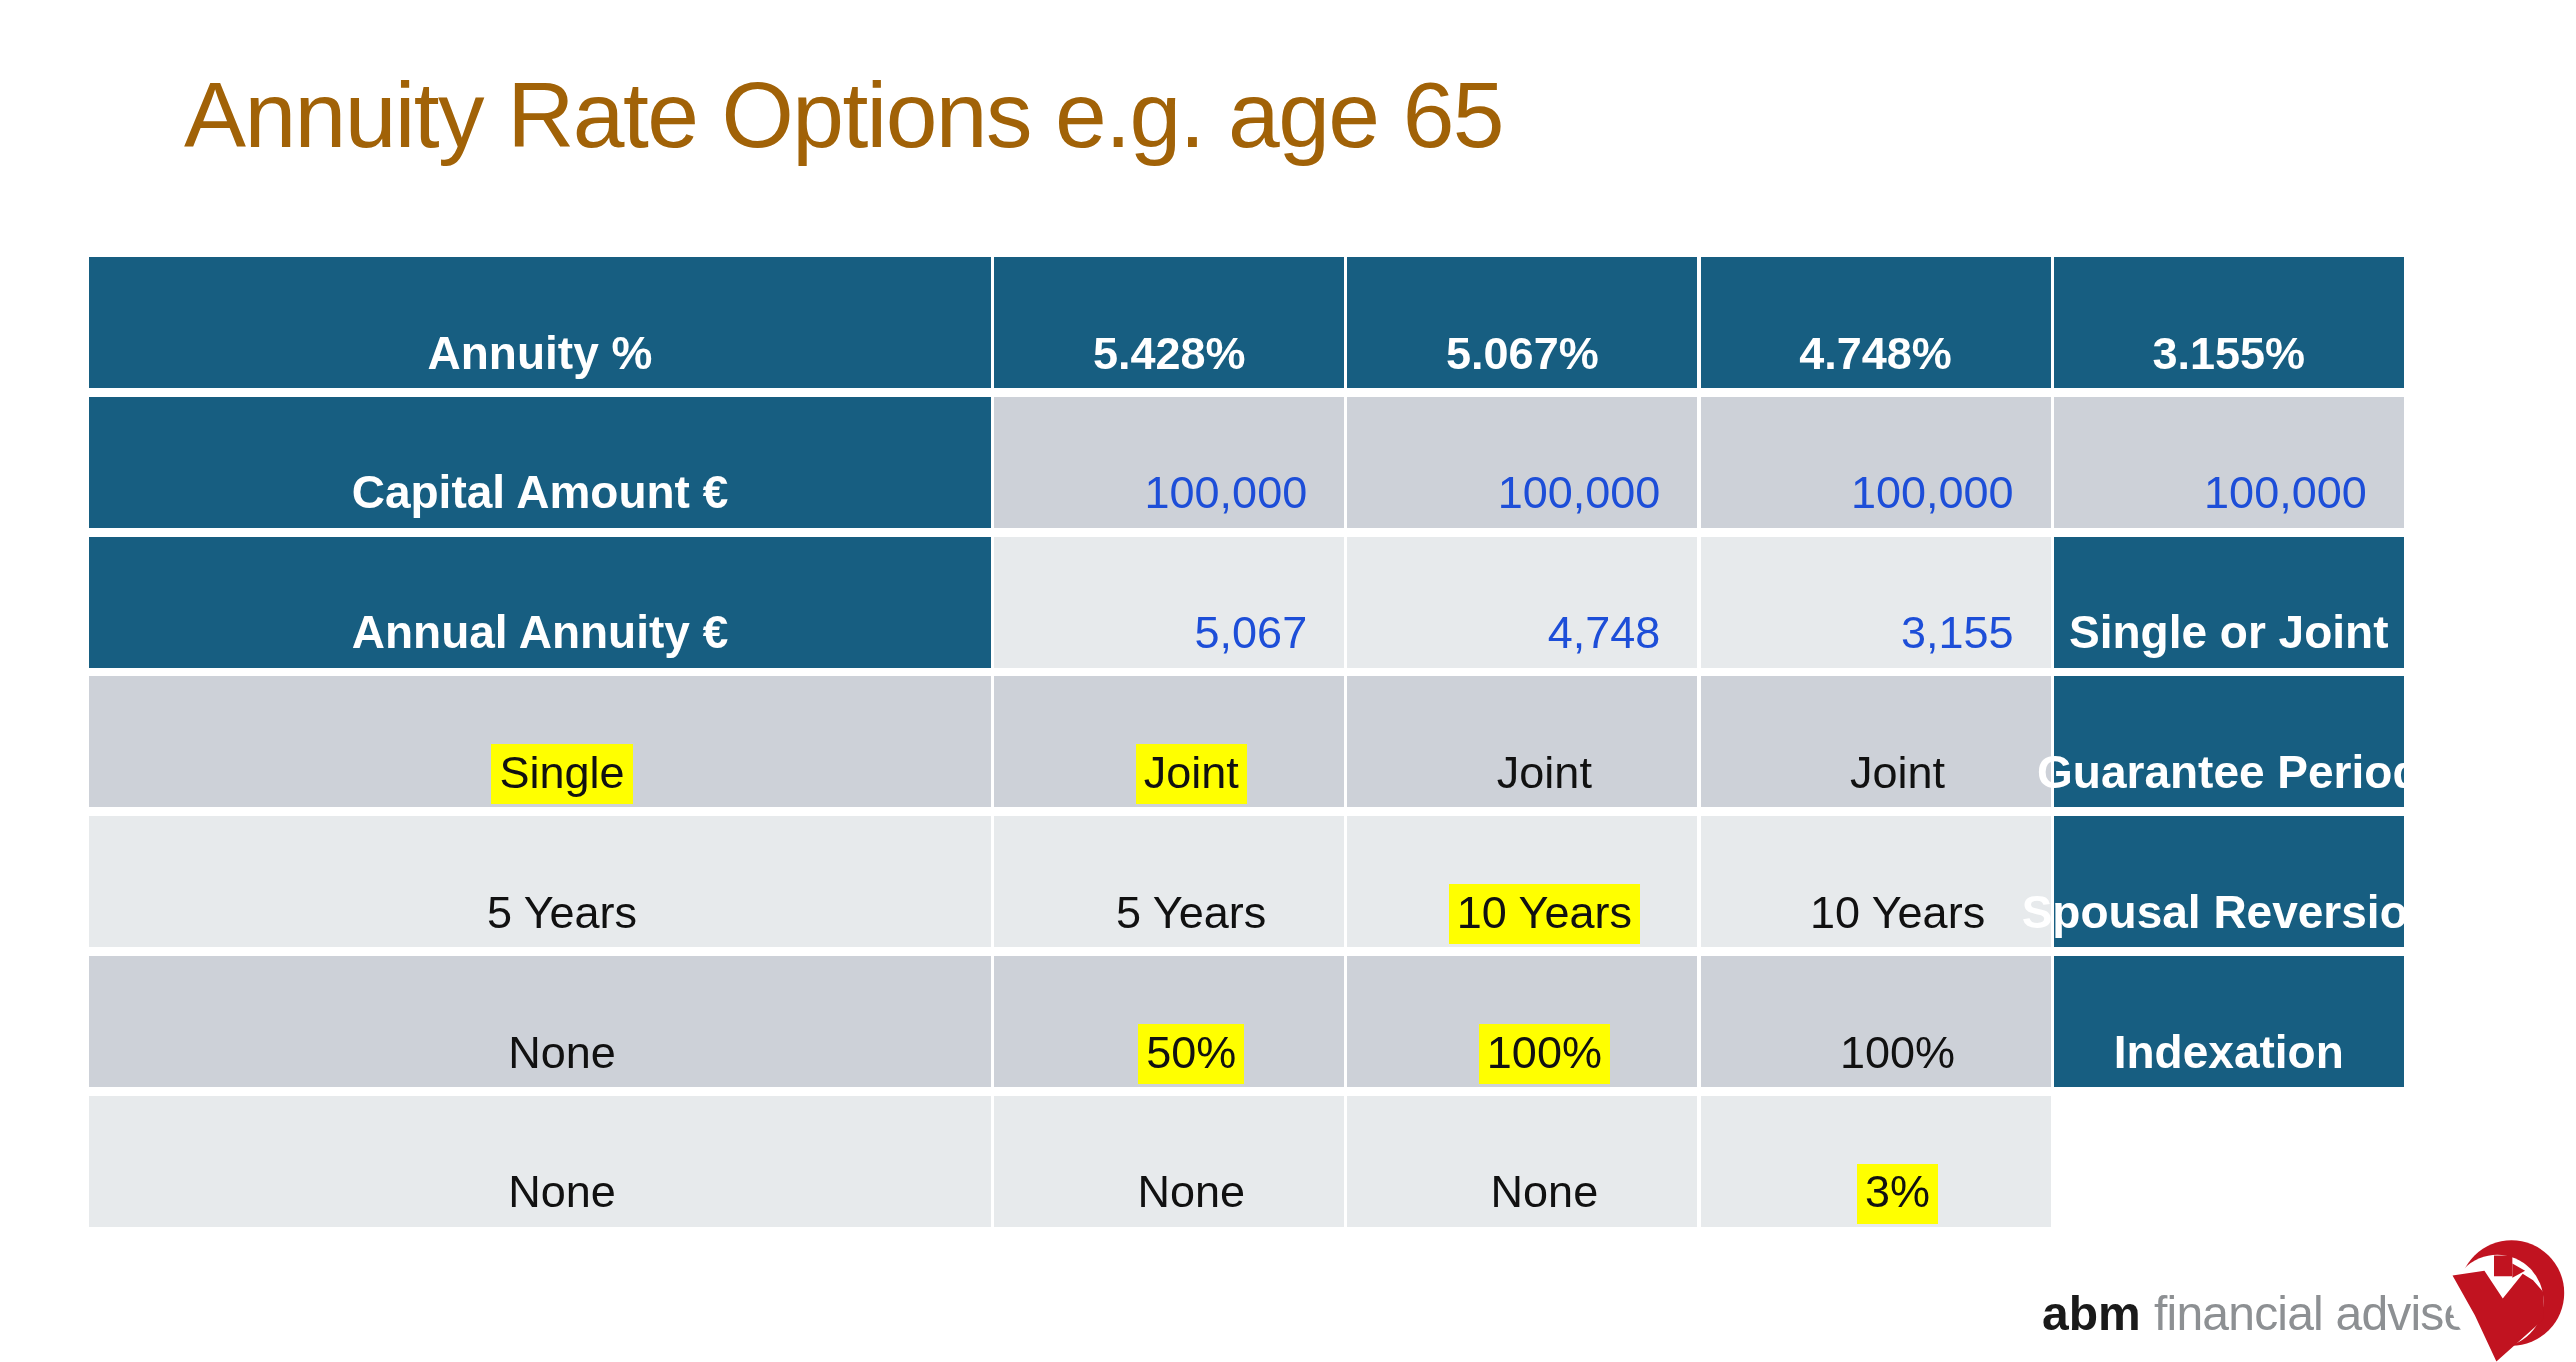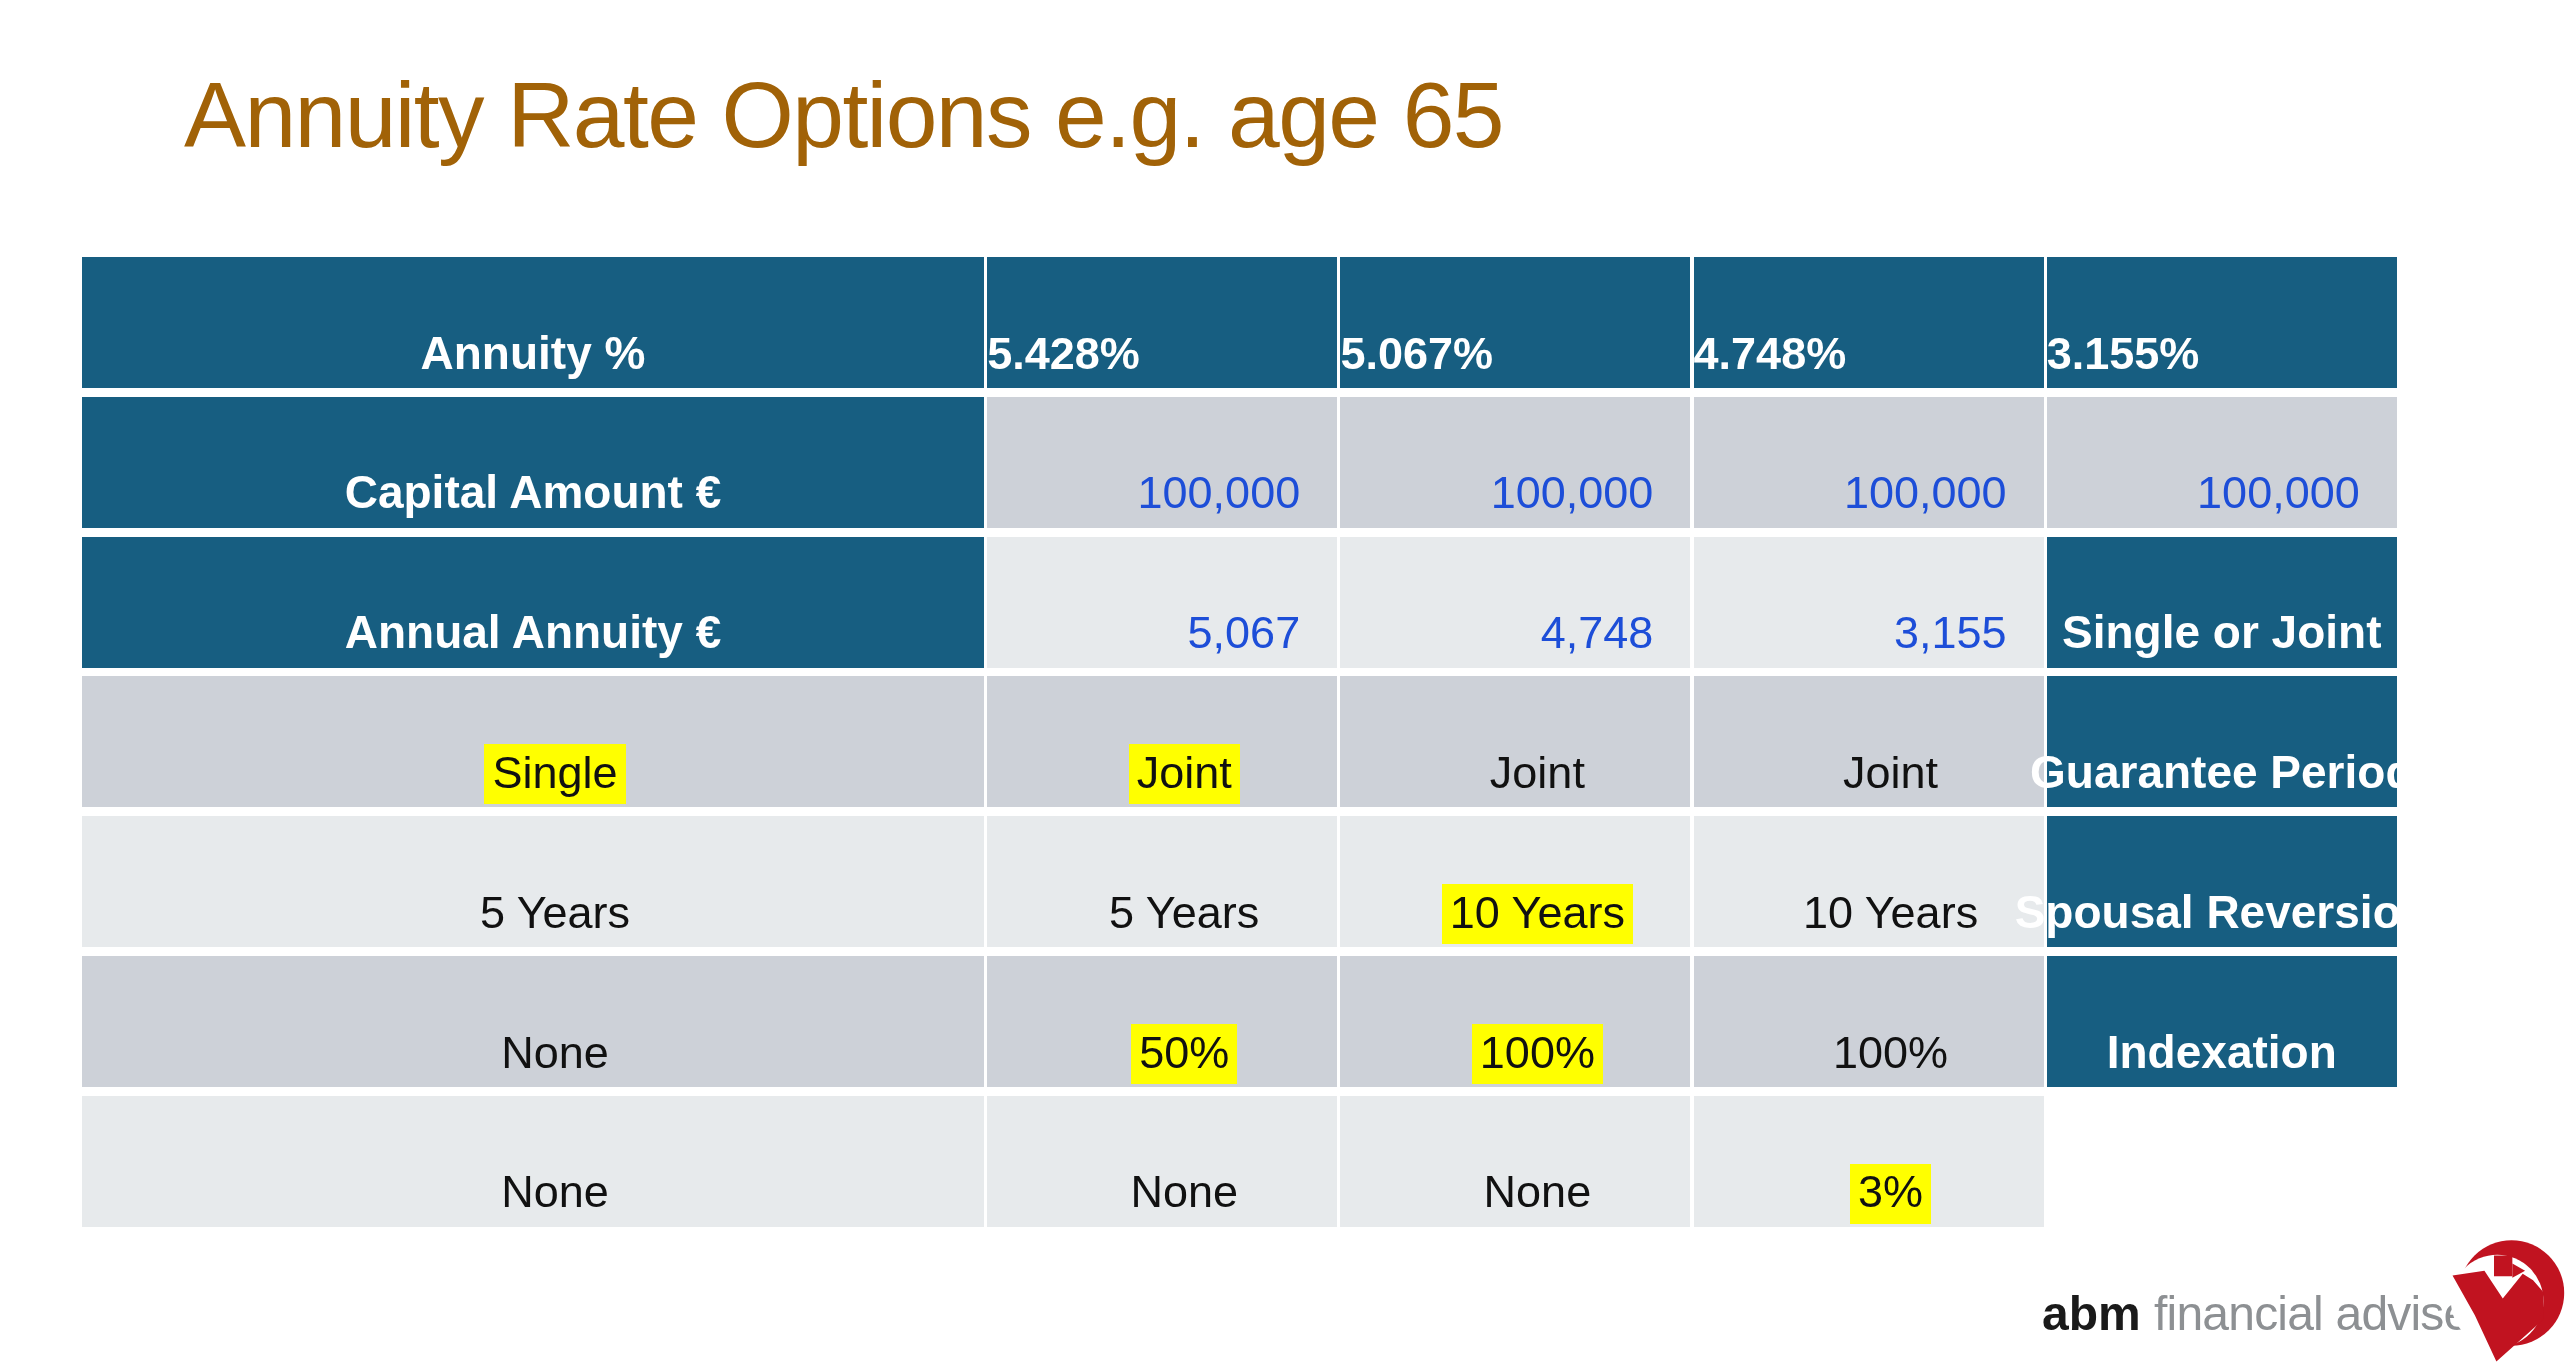--- a/index.html
+++ b/index.html
@@ -2,28 +2,28 @@
 <html style="font-size:12.8px"><head>
 <meta charset="utf-8">
 <style>
   * { margin:0; padding:0; box-sizing:border-box; }
   html,body { width:2576px; height:1362px; background:#ffffff; overflow:hidden;
               font-family:"Liberation Sans","DejaVu Sans",sans-serif; position:relative; }
 
   .title { position:absolute; left:184px; top:62px; font-size:93px; font-weight:300;
            letter-spacing:-1.6px; color:#a16207; white-space:nowrap; }
 
-  .grid { position:absolute; left:82px; top:257px; display:grid;
+  .grid { position:absolute; left:89px; top:257px; display:grid;
           grid-template-columns:902px 350px 350px 350px 350px;
           grid-auto-rows:131px; row-gap:8.8px; column-gap:3.2px; }
 
   .cell { display:flex; align-items:flex-end; padding-bottom:11.2px; line-height:1.05;
           white-space:nowrap; }
   .lbl  { background:#175e81; color:#ffffff; font-weight:700; font-size:46px; justify-content:center; }
-  .hd   { background:#175e81; color:#ffffff; font-weight:700; font-size:45px; }
+  .hd   { background:#175e81; color:#ffffff; font-weight:700; font-size:45px; justify-content:center; }
   .num  { justify-content:flex-end; padding-right:37px; font-size:45px; color:#1d4ed8; }
   .ctr  { justify-content:center; font-size:45px; color:#111111;padding-left:44px; }
   .dark  { background:#cdd1d8; }
   .light { background:#e7eaec; }
 
   .hl { background:#ffff00; padding:4.8px 8px 8px; margin-bottom:-8px; }
 
   .logo-text { position:absolute; left:2042px; top:1286px; font-size:48px; white-space:nowrap; }
   .logo-brand { font-weight:700; color:#1a1a1a; }
   .logo-name  { font-weight:400; color:#8d9093; letter-spacing:-0.8px; }

